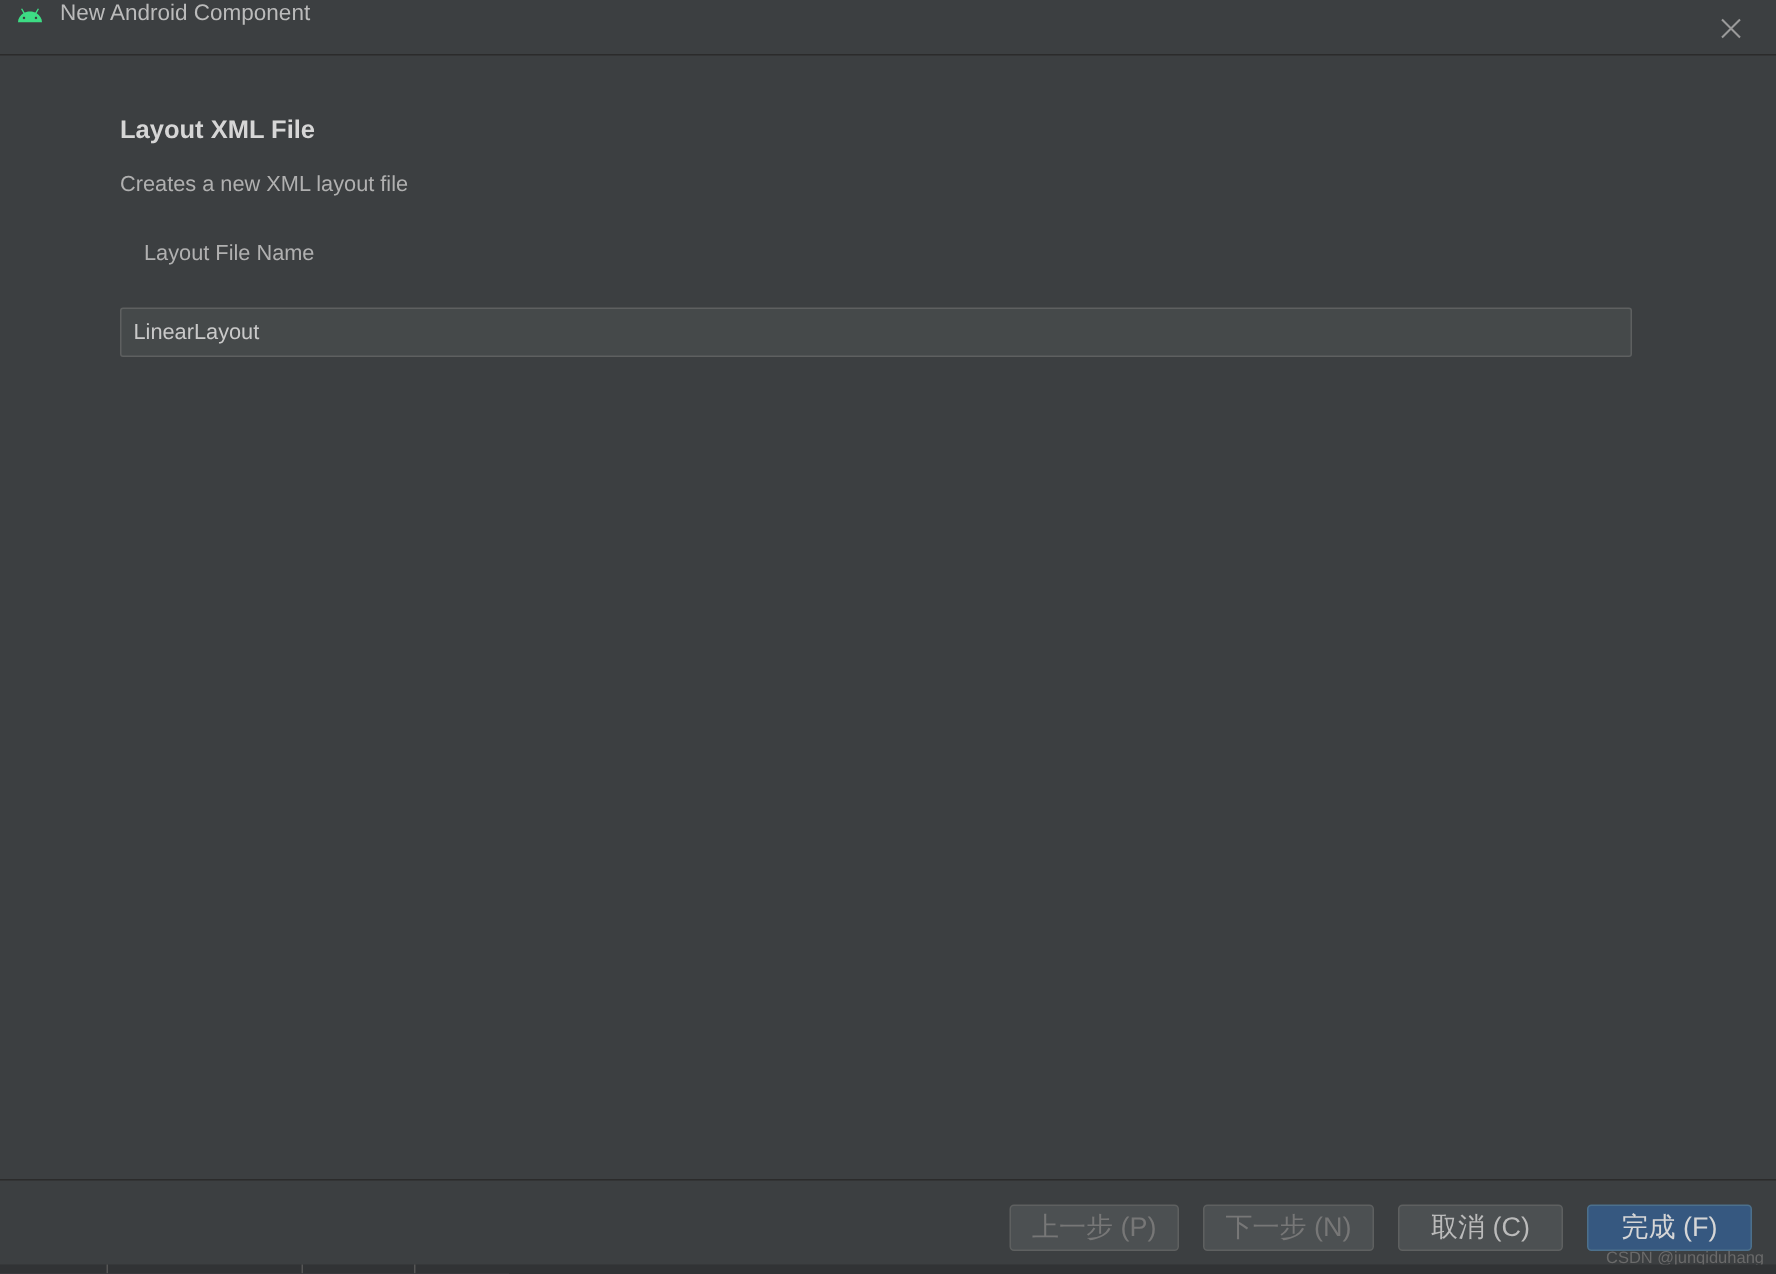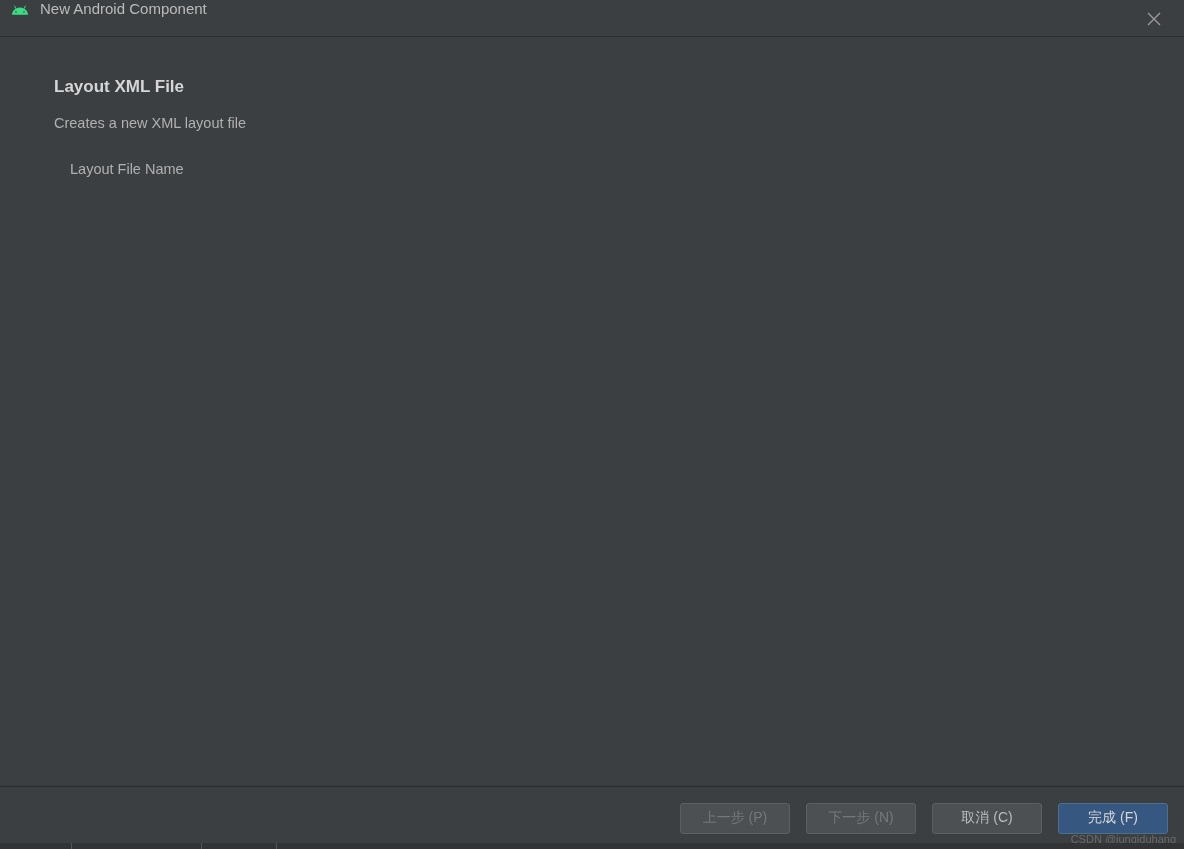--- a/index.html
+++ b/index.html
@@ -48,21 +48,21 @@
       justify-content: center;
       color: #9a9a9a;
       cursor: pointer;
     }
     .content {
       position: absolute;
       top: 37px;
       left: 0;
       right: 0;
       bottom: 63px;
-      padding: 40px 96px 20px 54px;
+      padding: 40px 96px 20px 80px;
     }
     .heading {
       font-size: 17px;
       font-weight: 600;
       color: #d6d6d6;
       margin-bottom: 18px;
     }
     .description {
       font-size: 14.5px;
       color: #b0b0b0;
@@ -106,21 +106,21 @@
       justify-content: flex-end;
       padding: 0 16px;
       gap: 16px;
     }
     .btn {
       min-width: 110px;
       height: 31px;
       background: #4c5052;
       border: 1px solid #5e6060;
       color: #bbbbbb;
-      font-size: 14px;
+      font-size: 18px;
       border-radius: 3px;
       cursor: pointer;
       padding: 0 14px;
       display: flex;
       align-items: center;
       justify-content: center;
     }
     .btn.disabled {
       color: #777777;
       cursor: default;
@@ -172,20 +172,21 @@
 
 <div class="content">
   <div class="heading">Layout XML File</div>
   <div class="description">Creates a new XML layout file</div>
 
   <div class="form-group">
     <label class="form-label">Layout File Name</label>
   </div>
 
   <div class="form-group">
+    <input type="text" class="text-input" value="LinearLayout" style="">
   </div>
 </div>
 
 <div class="footer">
   <button class="btn disabled">上一步 (P)</button>
   <button class="btn disabled">下一步 (N)</button>
   <button class="btn">取消 (C)</button>
   <button class="btn primary">完成 (F)</button>
 </div>
 

